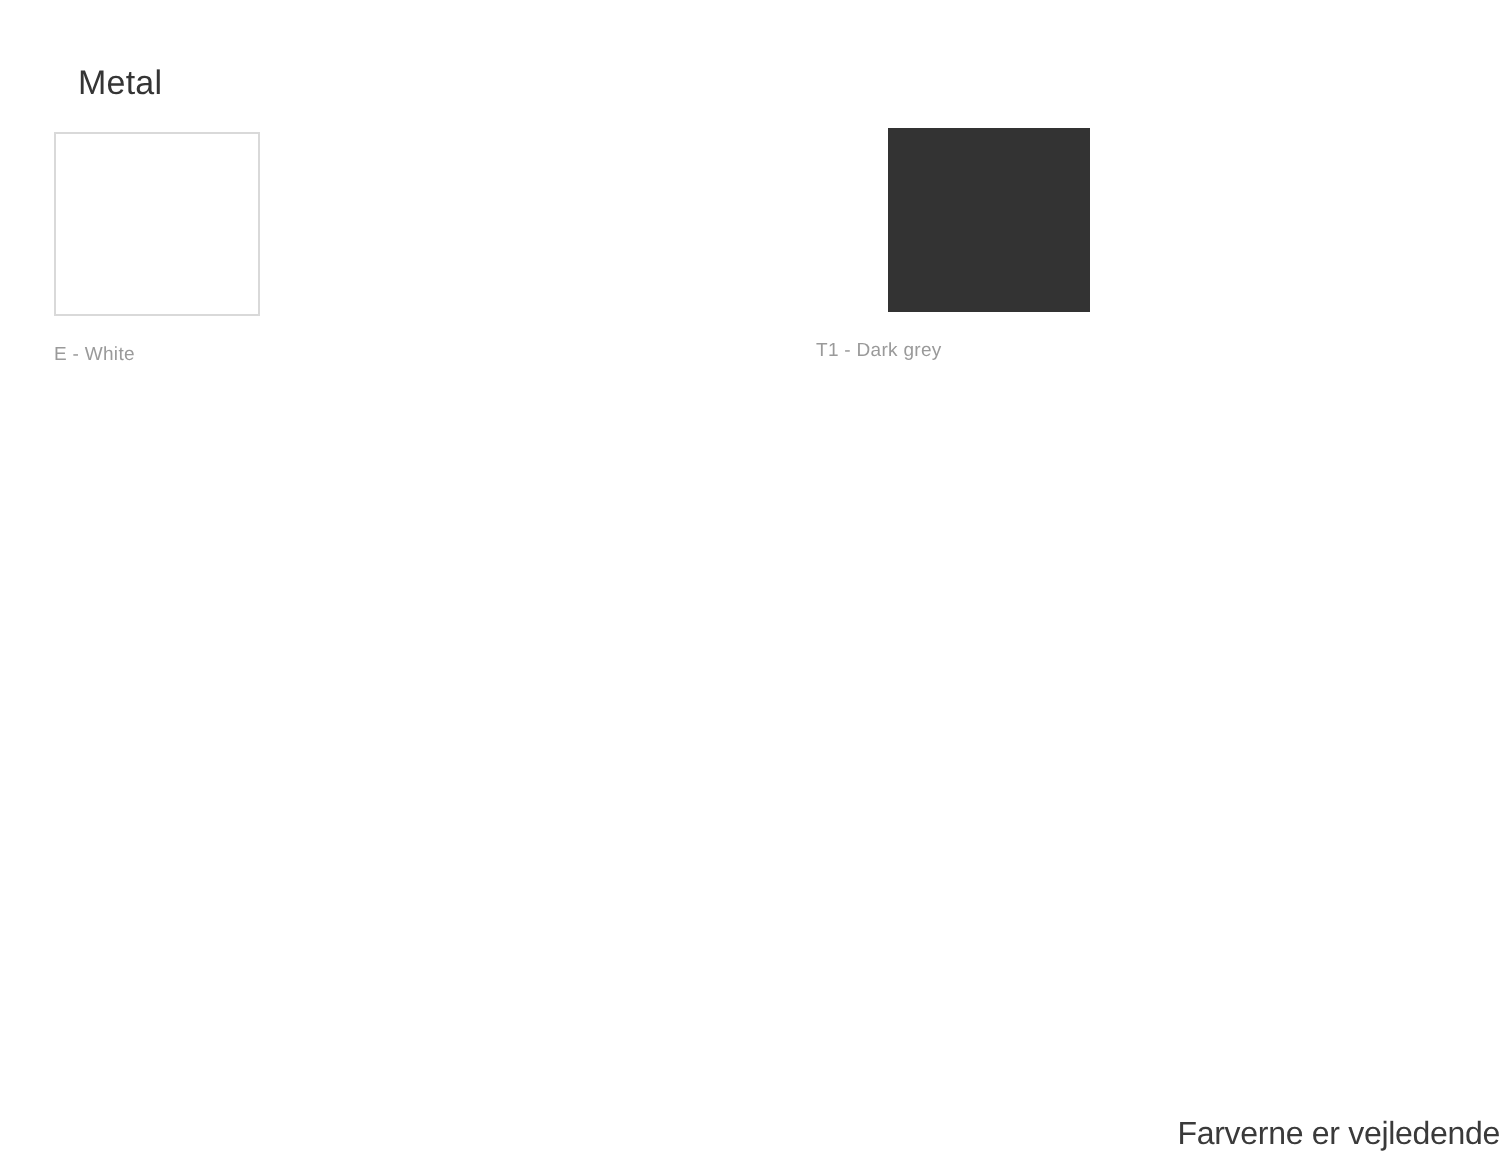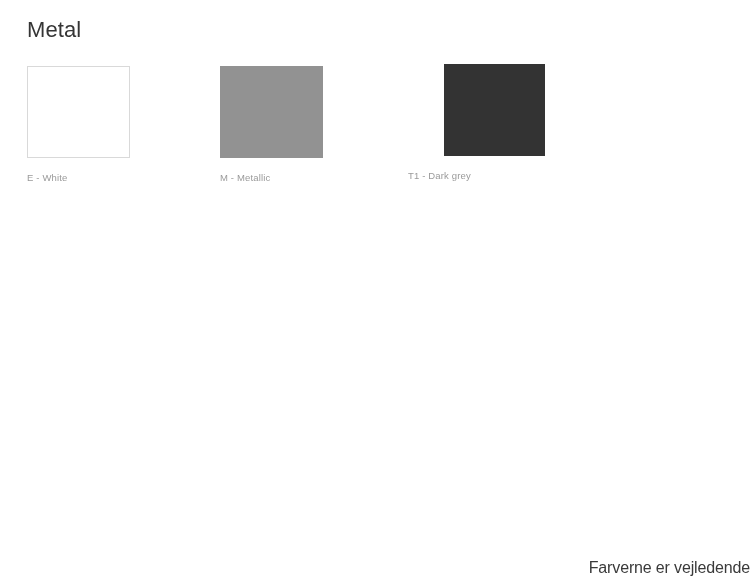--- a/index.html
+++ b/index.html
@@ -19,26 +19,26 @@
   .page {
     position: absolute;
     inset: 0;
   }
 
   
   .page-title {
     position: absolute;
     left: 27px;
     top: 19px;
-    font-size: 22px;
+    font-size: 17px;
     font-weight: 400;
     color: #353535;
     letter-spacing: 0.1px;
     line-height: 22px;
-    margin: 0;
+    margin: 12px;
   }
 
   
   .swatch-grid {
     position: absolute;
     left: 0;
     top: 0;
     width: 744px;
     height: 520px;
   }
@@ -95,24 +95,20 @@
 
 <div class="page">
 
   <h1 class="page-title">Metal</h1>
 
   <div class="swatch-grid">
       <div class="swatch-item" style="left: 27px; top: 66px; width: 103px; height: 92px;">
         <div class="swatch-chip bordered" style="background-color: rgb(255, 255, 255);"></div>
         <div class="swatch-label" style="top: 106px;">E - White</div>
       </div>
-      <div class="swatch-item" style="left: 220px; top: 66px; width: 103px; height: 92px;">
-        <div class="swatch-chip" style="background-color: rgb(146, 146, 146);"></div>
-        <div class="swatch-label" style="top: 106px;">M - Metallic</div>
-      </div>
       <div class="swatch-item" style="left: 408px; top: 64px; width: 101px; height: 92px; padding-left: 36px;">
         <div class="swatch-chip" style="background-color: rgb(51, 51, 51);"></div>
         <div class="swatch-label" style="top: 106px;">T1 - Dark grey</div>
       </div>
     </div>
 
   <div class="footer-note">Farverne er vejledende</div>
 
 </div>
 

